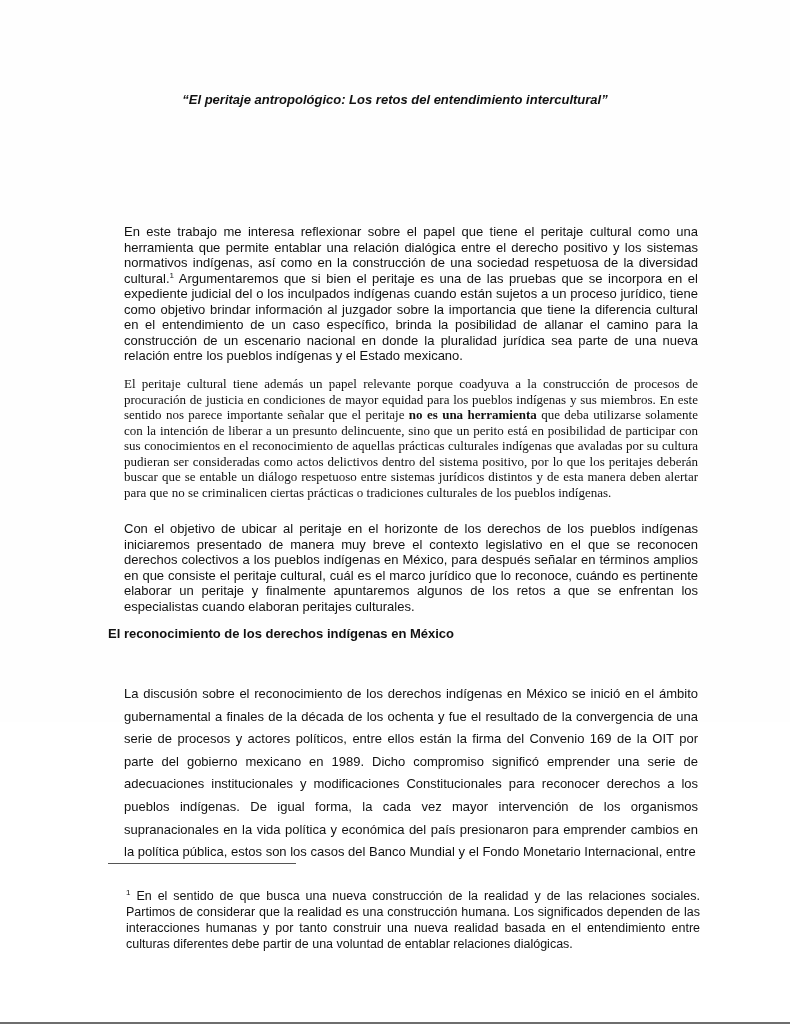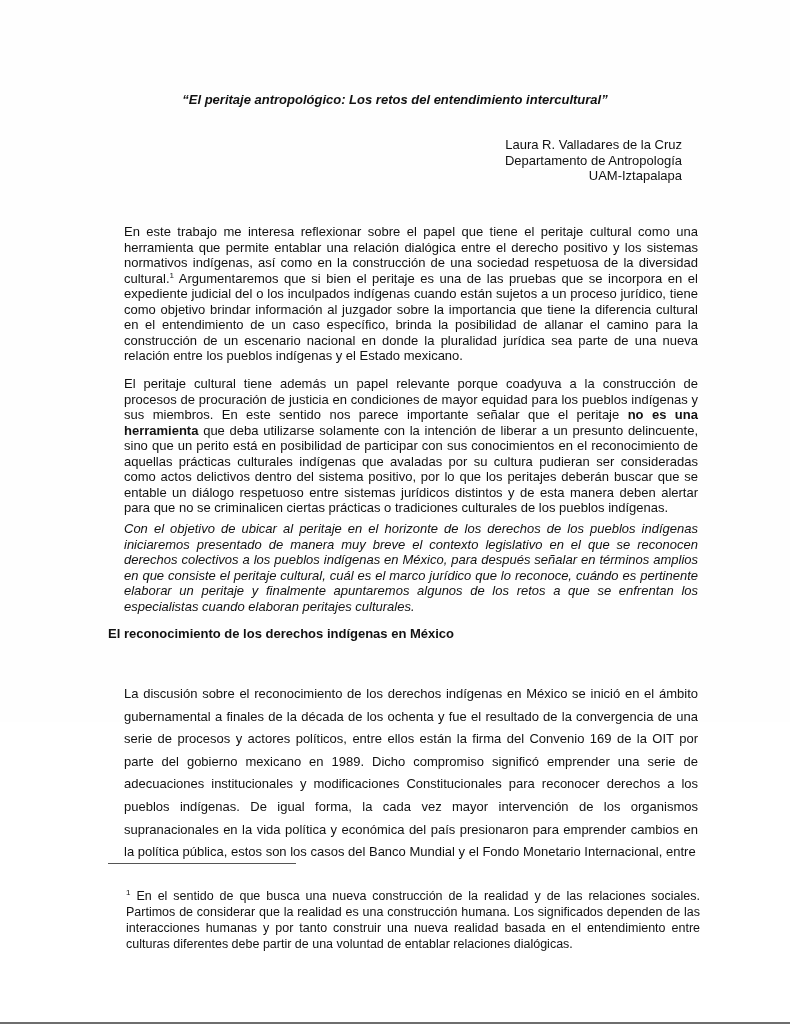--- a/index.html
+++ b/index.html
@@ -52,22 +52,22 @@
     .body-text {
       position: absolute;
       left: 108px;
       width: 574px;
       font-size: 13px;
       line-height: 15.5px;
       text-align: justify;
       margin: 16px;
     }
     .p1 { top: 208px; }
-    .p2 { top: 360px; }
-    .p3 { top: 505px; font-style: italic; }
+    .p2 { top: 360px; font-family: Liberation Serif, serif; }
+    .p3 { top: 505px; }
     .heading {
       position: absolute;
       left: 108px;
       top: 626px;
       font-size: 13px;
       font-weight: bold;
       line-height: 16px;
     }
     .p4 {
       top: 667px;
@@ -98,25 +98,20 @@
     }
     b { font-weight: bold; }
   </style>
 </head>
 <body>
 
 <div class="page">
 
   <div class="title">“El peritaje antropológico: Los retos del entendimiento intercultural”</div>
 
-  <div class="author-block">
-    <div>Laura R. Valladares de la Cruz</div>
-    <div>Departamento de Antropología</div>
-    <div>UAM-Iztapalapa</div>
-  </div>
 
   <p class="body-text p1"><span>En este trabajo me interesa reflexionar sobre el papel que tiene el peritaje cultural como una herramienta que permite entablar una relación dialógica entre el derecho positivo y los sistemas normativos indígenas, así como en la construcción de una sociedad respetuosa de la diversidad cultural.</span><sup>1</sup><span> Argumentaremos que si bien el peritaje es una de las pruebas que se incorpora en el expediente judicial del o los inculpados indígenas cuando están sujetos a un proceso jurídico, tiene como objetivo brindar información al juzgador sobre la importancia que tiene la diferencia cultural en el entendimiento de un caso específico, brinda la posibilidad de allanar el camino para la construcción de un escenario nacional en donde la pluralidad jurídica sea parte de una nueva relación entre los pueblos indígenas y el Estado mexicano.</span></p>
 
   <p class="body-text p2"><span>El peritaje cultural tiene además un papel relevante porque coadyuva a la construcción de procesos de procuración de justicia en condiciones de mayor equidad para los pueblos indígenas y sus miembros. En este sentido nos parece importante señalar que el peritaje </span><b>no es una herramienta</b><span> que deba utilizarse solamente con la intención de liberar a un presunto delincuente, sino que un perito está en posibilidad de participar con sus conocimientos en el reconocimiento de aquellas prácticas culturales indígenas que avaladas por su cultura pudieran ser consideradas como actos delictivos dentro del sistema positivo, por lo que los peritajes deberán buscar que se entable un diálogo respetuoso entre sistemas jurídicos distintos y de esta manera deben alertar para que no se criminalicen ciertas prácticas o tradiciones culturales de los pueblos indígenas.</span></p>
 
   <p class="body-text p3"><span>Con el objetivo de ubicar al peritaje en el horizonte de los derechos de los pueblos indígenas iniciaremos presentado de manera muy breve el contexto legislativo en el que se reconocen derechos colectivos a los pueblos indígenas en México, para después señalar en términos amplios en que consiste el peritaje cultural, cuál es el marco jurídico que lo reconoce, cuándo es pertinente elaborar un peritaje y finalmente apuntaremos algunos de los retos a que se enfrentan los especialistas cuando elaboran peritajes culturales.</span></p>
 
   <div class="heading">El reconocimiento de los derechos indígenas en México</div>
 
   <p class="body-text p4"><span>La discusión sobre el reconocimiento de los derechos indígenas en México se inició en el ámbito gubernamental a finales de la década de los ochenta y fue el resultado de la convergencia de una serie de procesos y actores políticos, entre ellos están la firma del Convenio 169 de la OIT por parte del gobierno mexicano en 1989. Dicho compromiso significó emprender una serie de adecuaciones institucionales y modificaciones Constitucionales para reconocer derechos a los pueblos indígenas. De igual forma, la cada vez mayor intervención de los organismos supranacionales en la vida política y económica del país presionaron para emprender cambios en la política pública, estos son los casos del Banco Mundial y el Fondo Monetario Internacional, entre</span></p>

